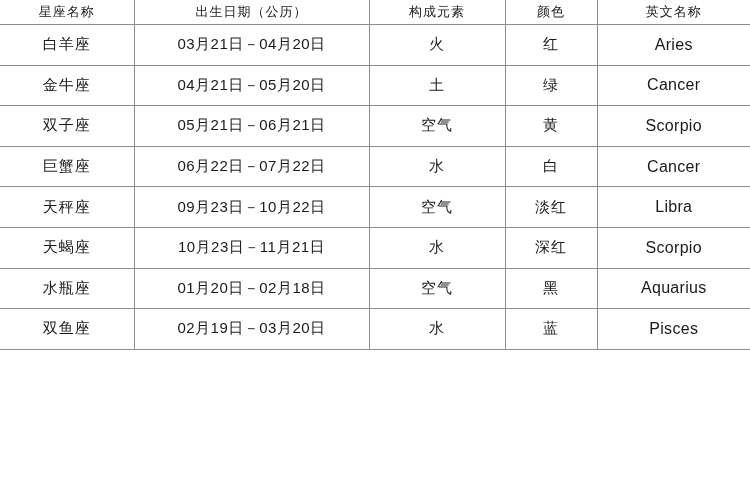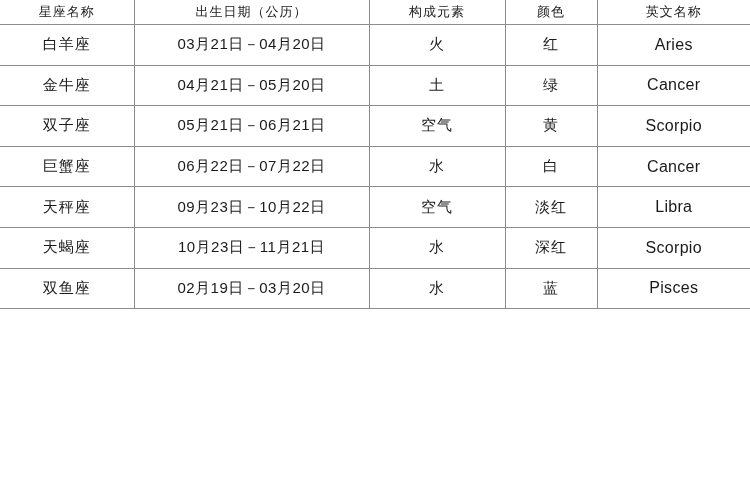--- a/index.html
+++ b/index.html
@@ -128,20 +128,27 @@
       <td class="en-cell">Libra</td>
     </tr>
     <tr>
       <td class="name-cell">天蝎座</td>
       <td class="date-cell">10月23日－11月21日</td>
       <td class="element-cell">水</td>
       <td class="color-cell">深红</td>
       <td class="en-cell">Scorpio</td>
     </tr>
     <tr>
+      <td class="name-cell">水瓶座</td>
+      <td class="date-cell">01月20日－02月18日</td>
+      <td class="element-cell">空气</td>
+      <td class="color-cell">黑</td>
+      <td class="en-cell">Aquarius</td>
+    </tr>
+    <tr>
       <td class="name-cell">双鱼座</td>
       <td class="date-cell">02月19日－03月20日</td>
       <td class="element-cell">水</td>
       <td class="color-cell">蓝</td>
       <td class="en-cell">Pisces</td>
     </tr>
   </tbody>
 </table>
 
 </body></html>

